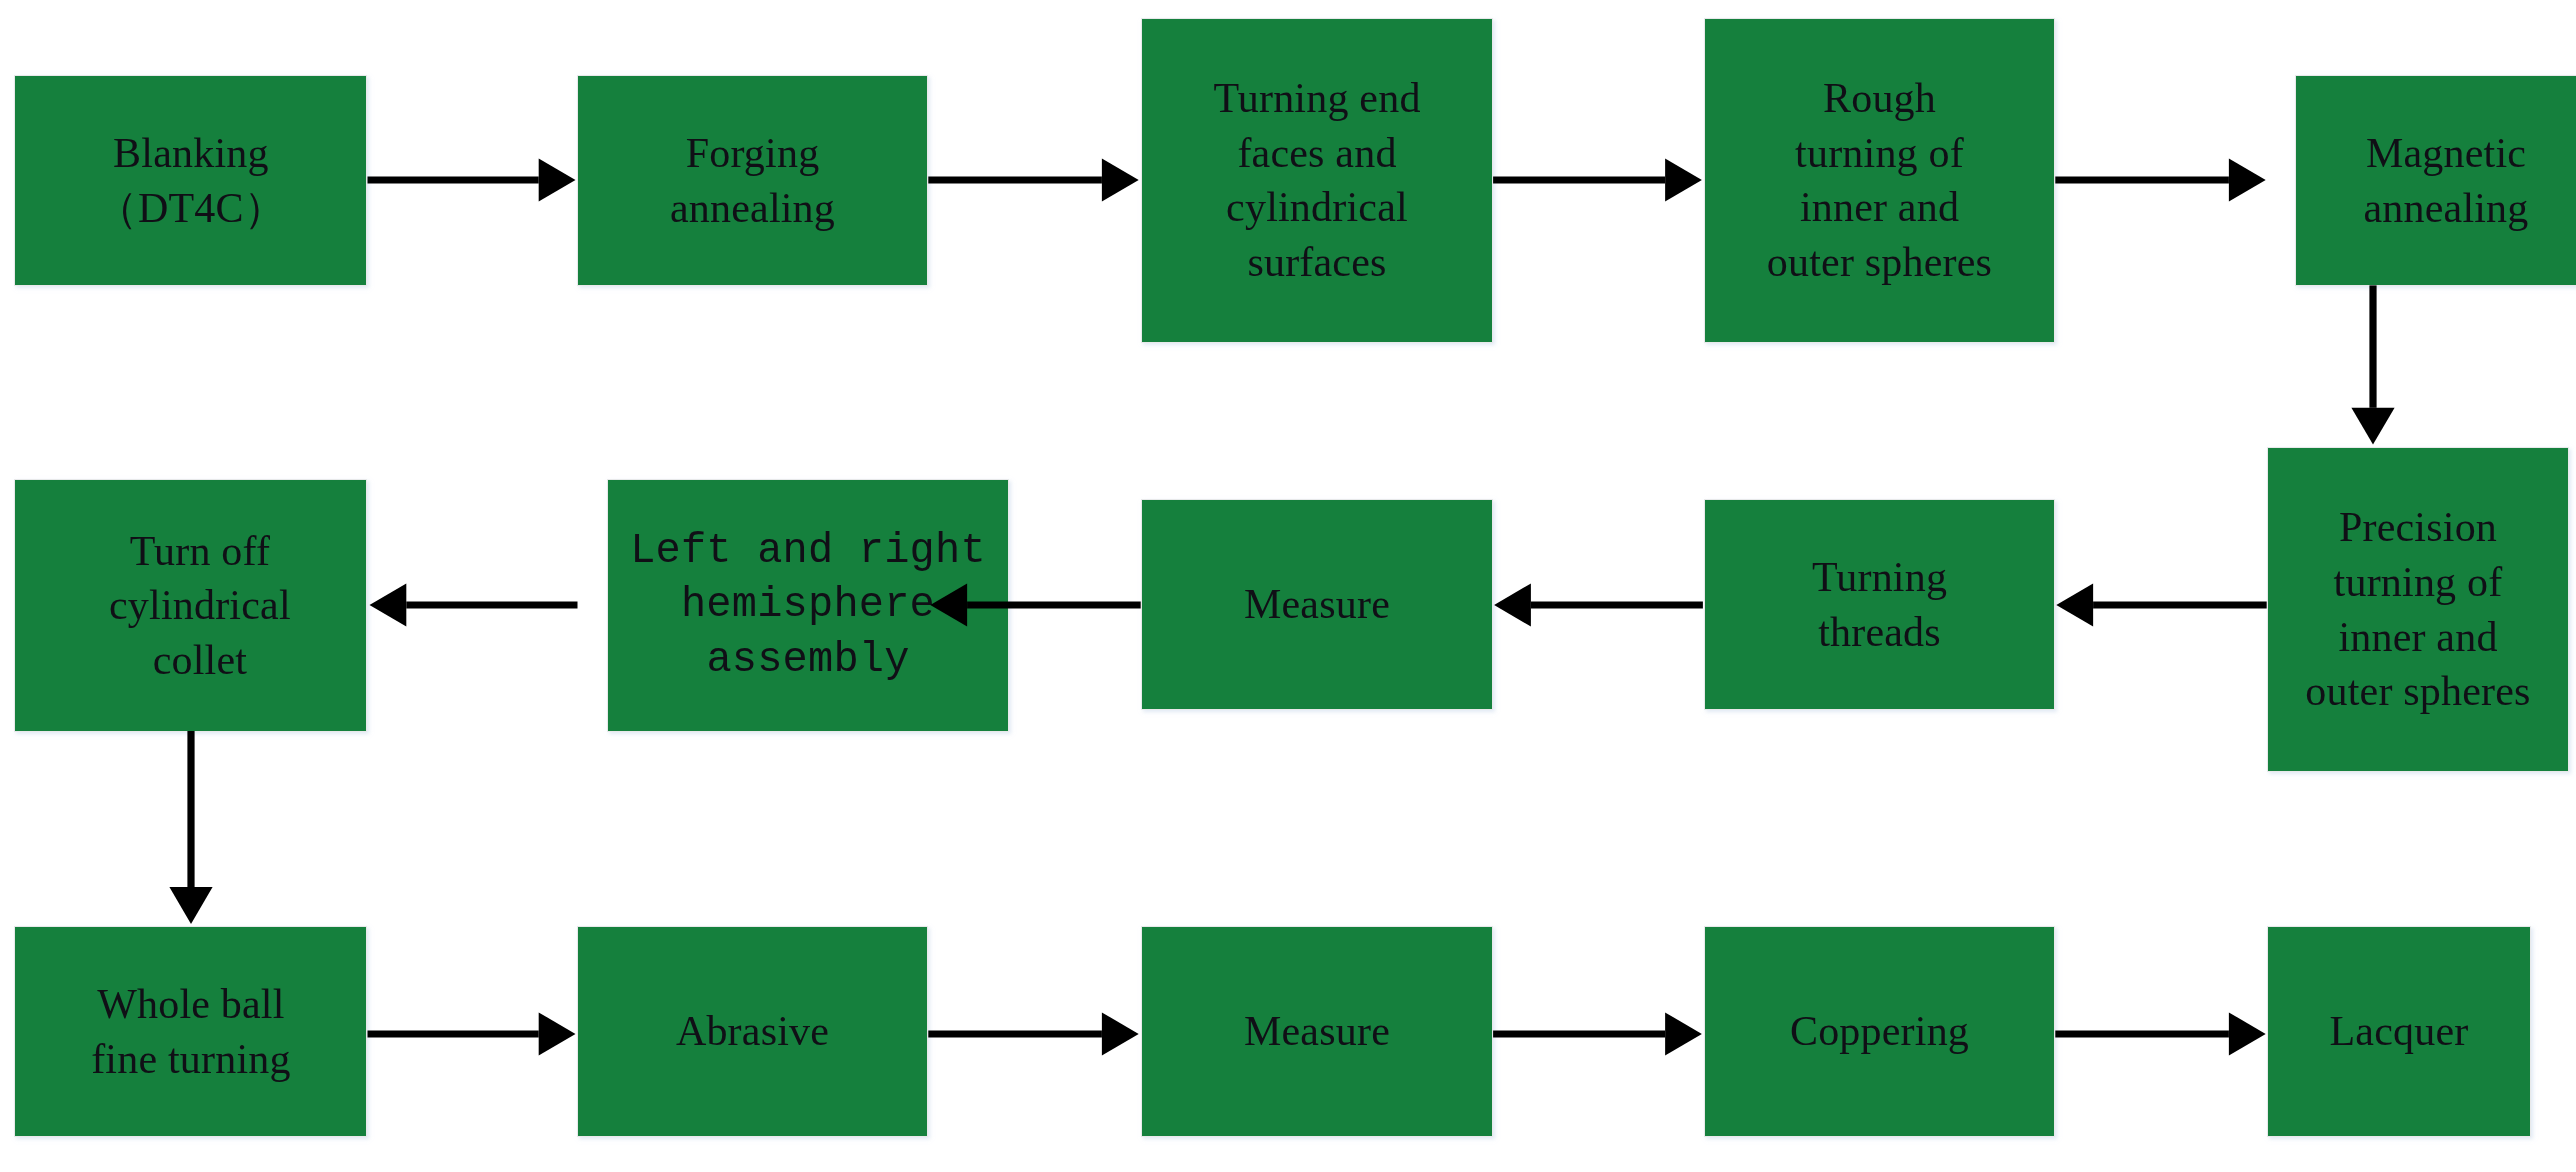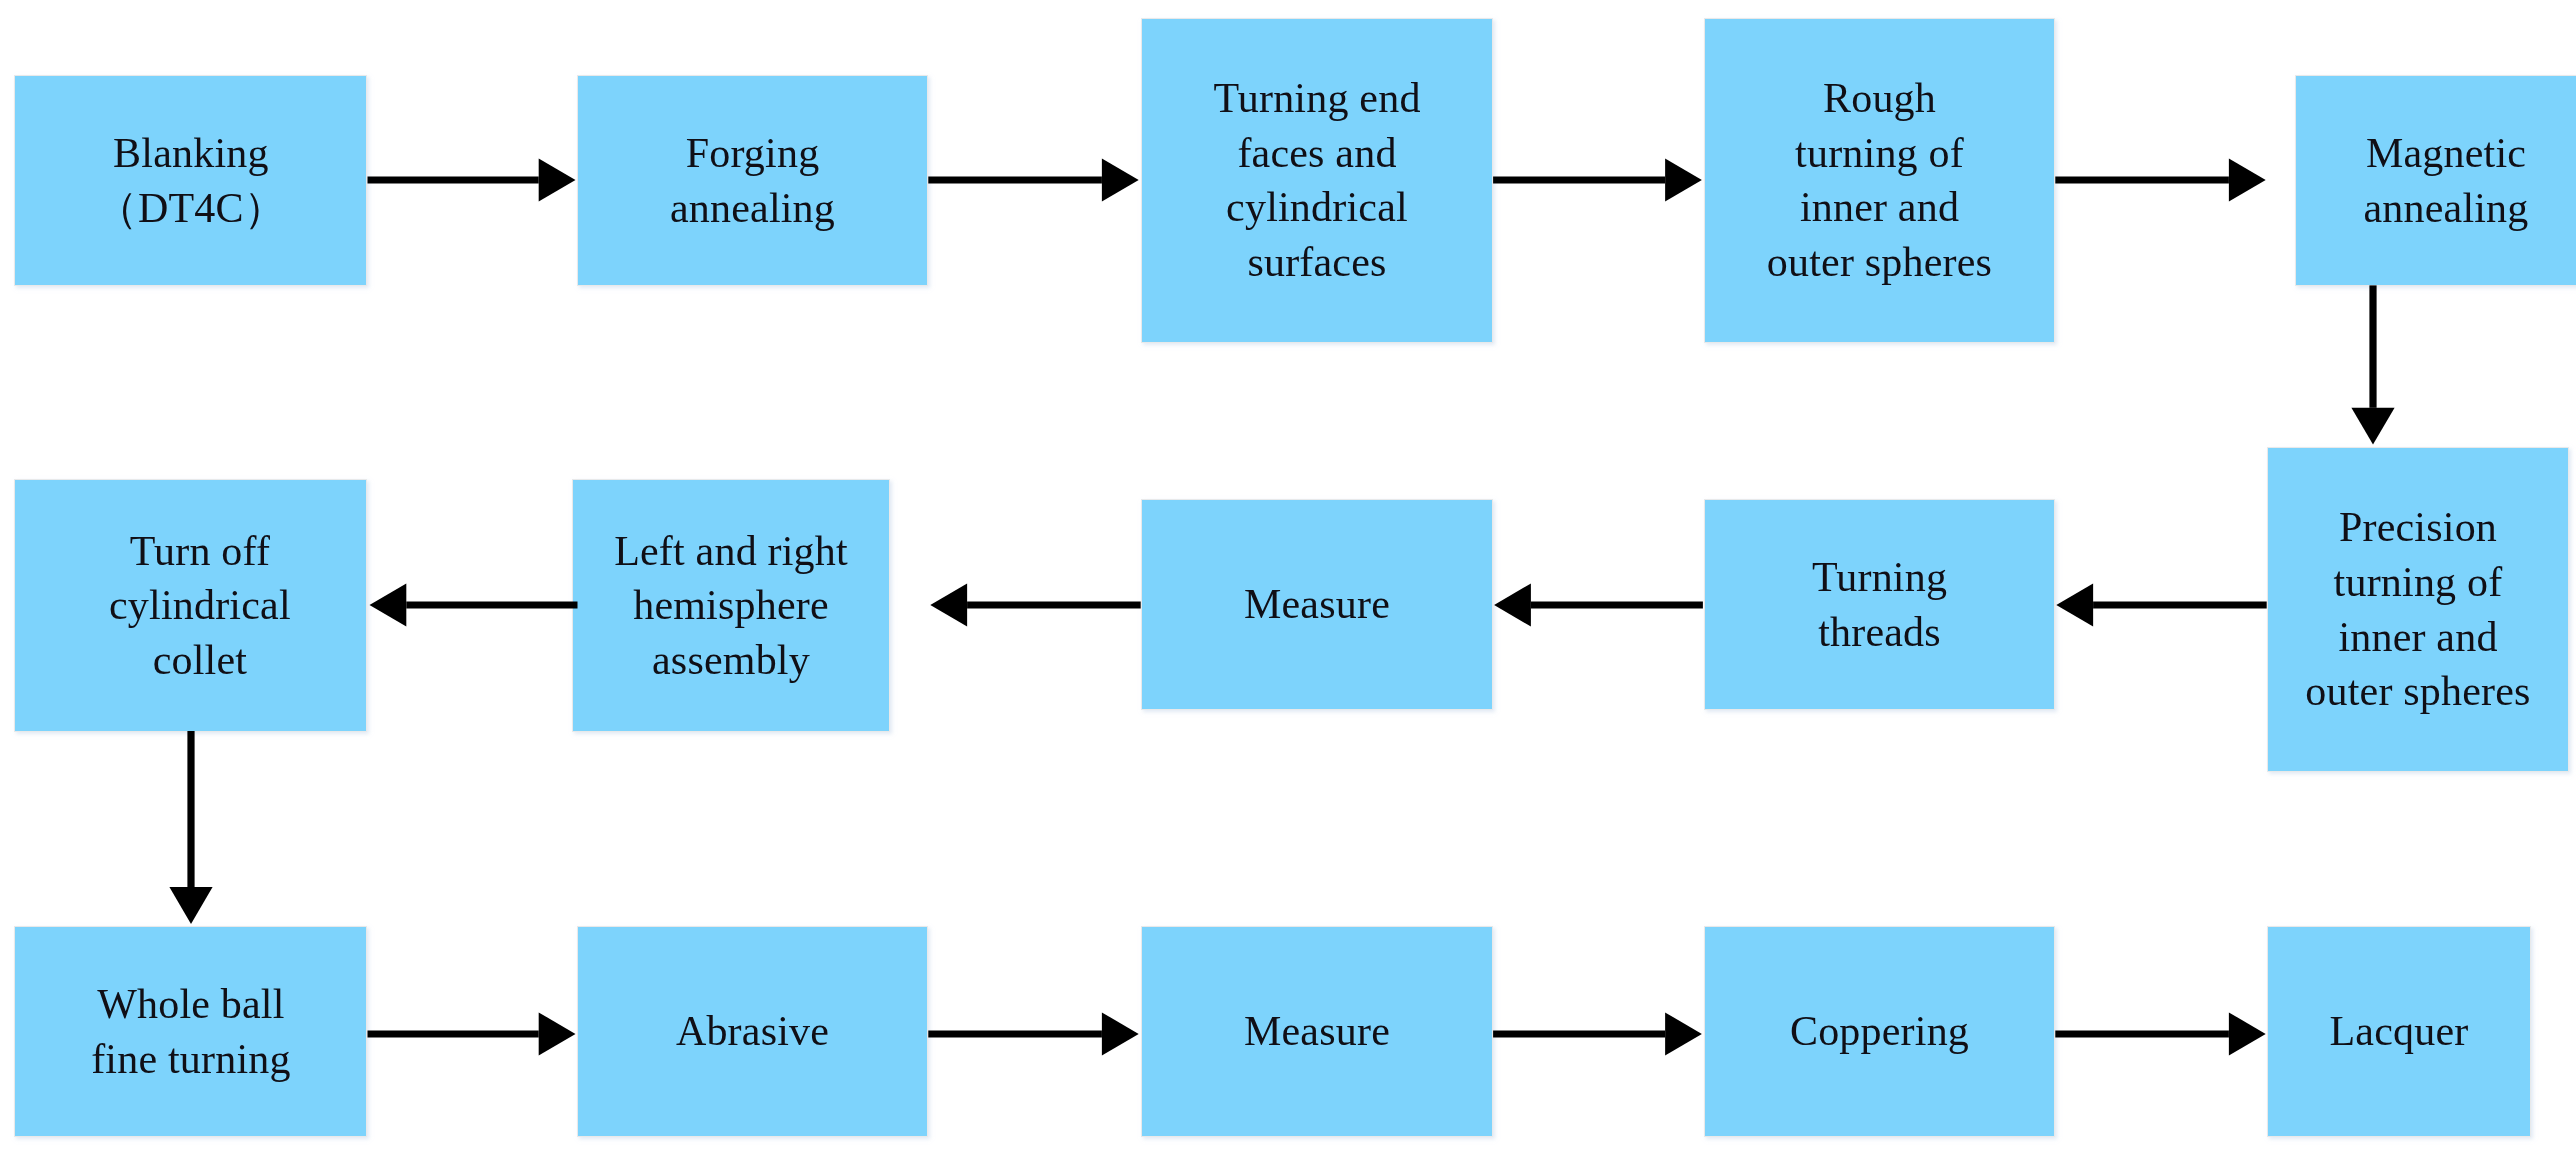--- a/index.html
+++ b/index.html
@@ -11,21 +11,21 @@
   #canvas{
     position:relative;
     width:2576px;
     height:1172px;
     background:#ffffff;
     overflow:hidden;
   }
   .node{
     position:absolute;
     box-sizing:border-box;
-    background:#7dd3fc;
+    background:#15803d;
     border:1.6px solid #e8e9ea;
     box-shadow:1.6px 2.4px 4px rgba(200,215,235,0.55);
     display:flex;
     align-items:center;
     justify-content:center;
     text-align:center;
     line-height:1.30;
     font-size:42px;
     letter-spacing:0.2px;
     padding:3.2px 8px;
@@ -76,21 +76,21 @@
 inner and
 outer spheres</span>
     </div>
     <div class="node" style="left: 1704px; top: 499px; width: 351px; height: 211px;">
       <span class="label">Turning
 threads</span>
     </div>
     <div class="node" style="left: 1141px; top: 499px; width: 352px; height: 211px;">
       <span class="label">Measure</span>
     </div>
-    <div class="node" style="left: 572px; top: 479px; width: 318px; height: 253px;">
+    <div class="node" style="left: 607px; top: 479px; width: 402px; height: 253px; font-family: Liberation Mono, monospace;">
       <span class="label">Left and right
 hemisphere
 assembly</span>
     </div>
     <div class="node" style="left: 14.4px; top: 479px; width: 353px; height: 253px; padding-left: 26px;">
       <span class="label">Turn off
 cylindrical
 collet</span>
     </div>
     <div class="node" style="left: 577px; top: 926px; width: 351px; height: 211px;">

